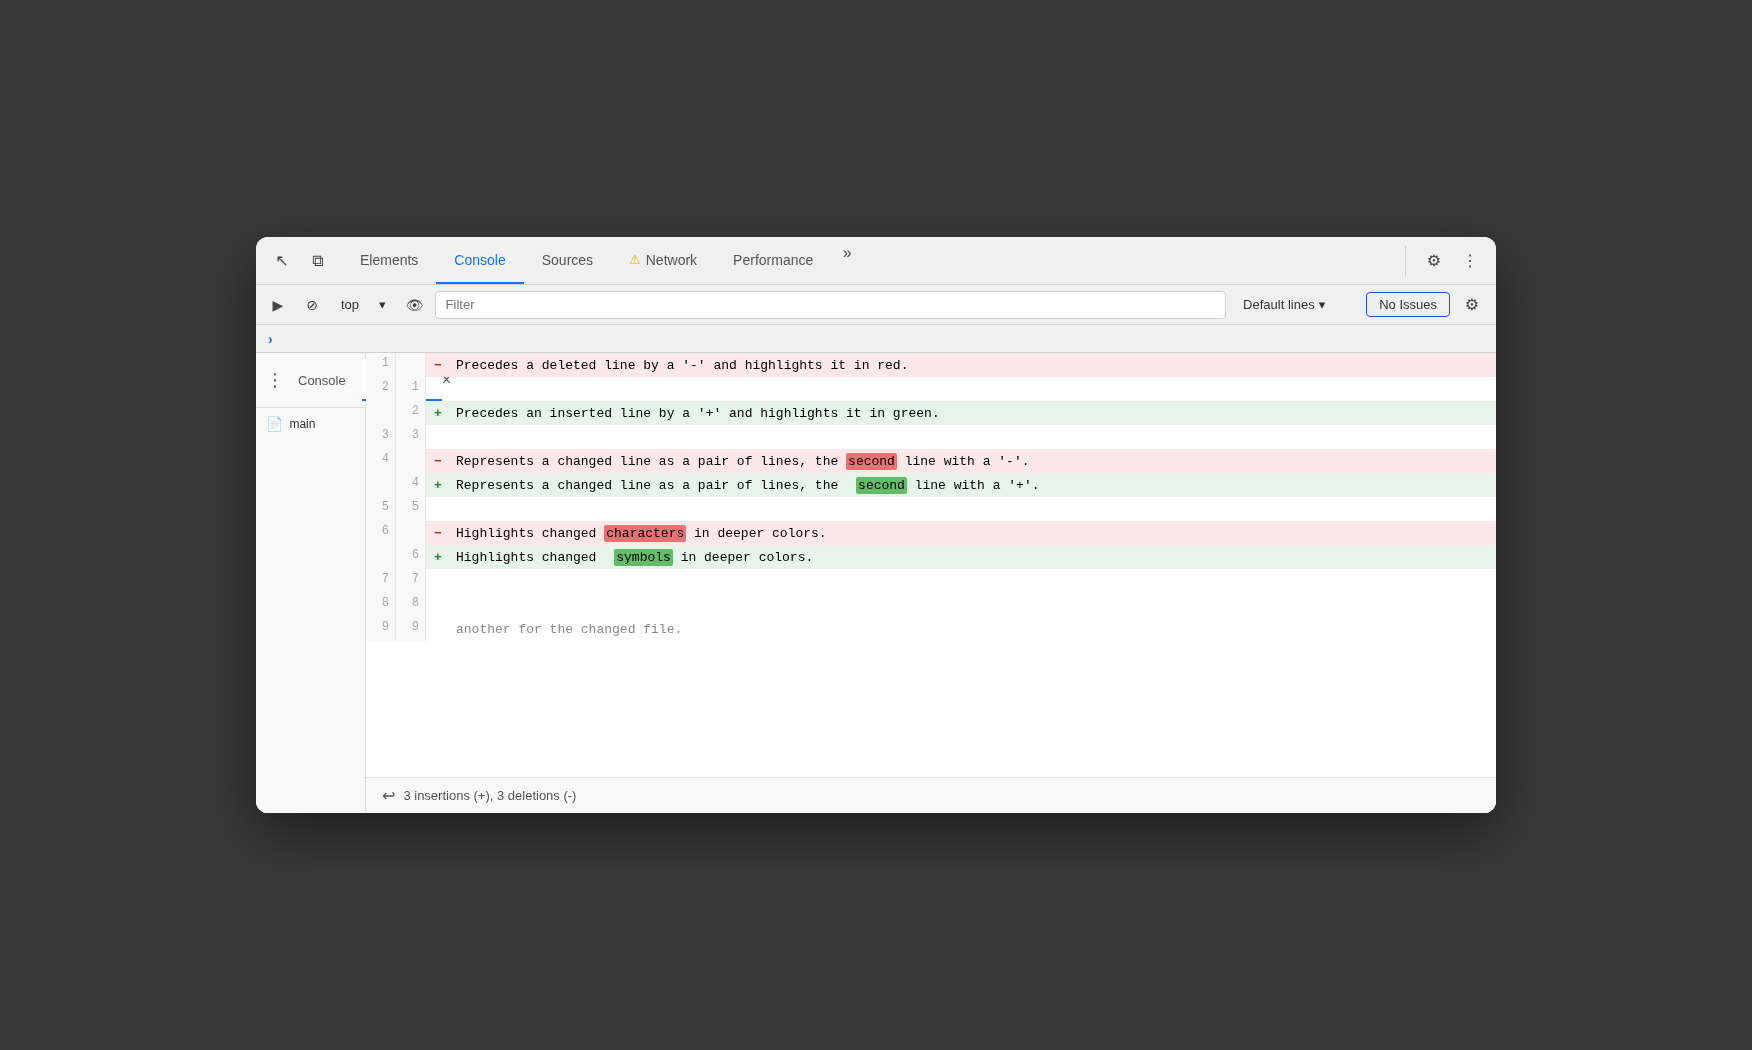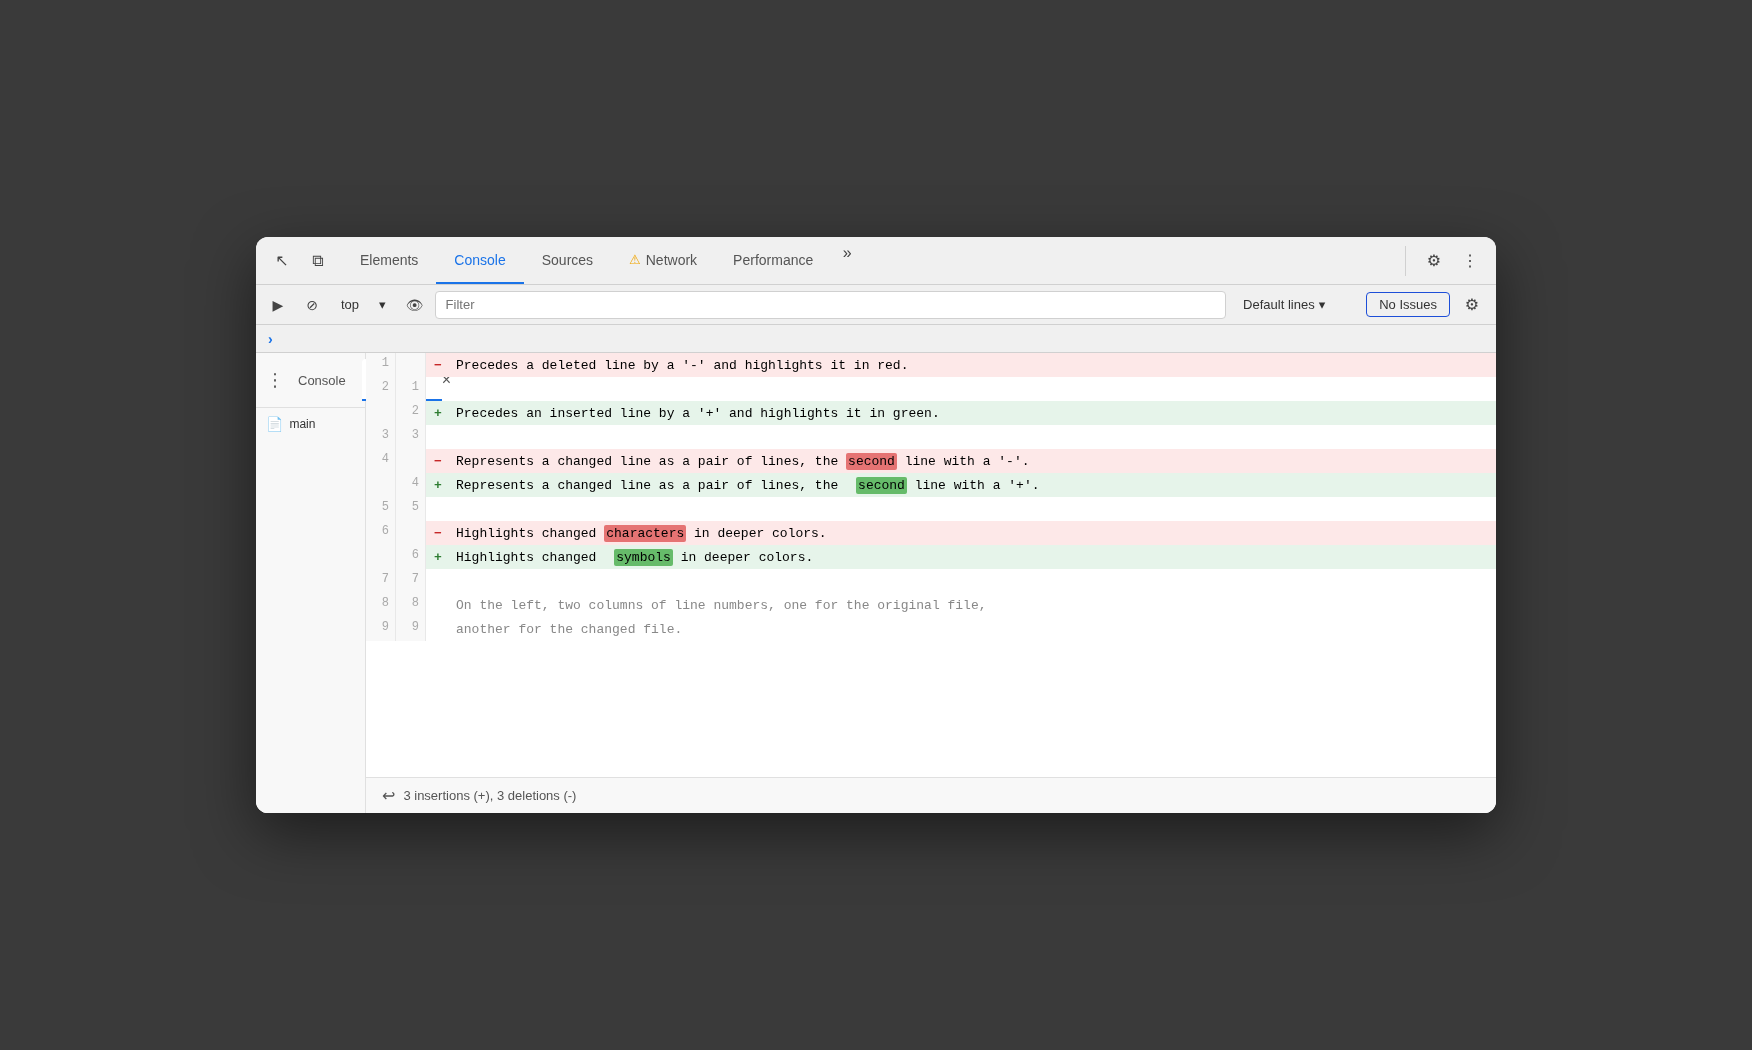--- a/index.html
+++ b/index.html
@@ -605,21 +605,20 @@
           </div>
         </div>
 
         <div class="diff-row diff-neutral">
           <div class="line-nums">
             <div class="line-num">8</div>
             <div class="line-num">8</div>
           </div>
           <div class="line-content">
             <span class="diff-marker"> </span>
-            <span>On the left, two columns of line numbers, one for the original file,</span>
           </div>
         </div>
 
         <div class="diff-row diff-neutral">
           <div class="line-nums">
             <div class="line-num">9</div>
             <div class="line-num">9</div>
           </div>
           <div class="line-content">
             <span class="diff-marker"> </span>

